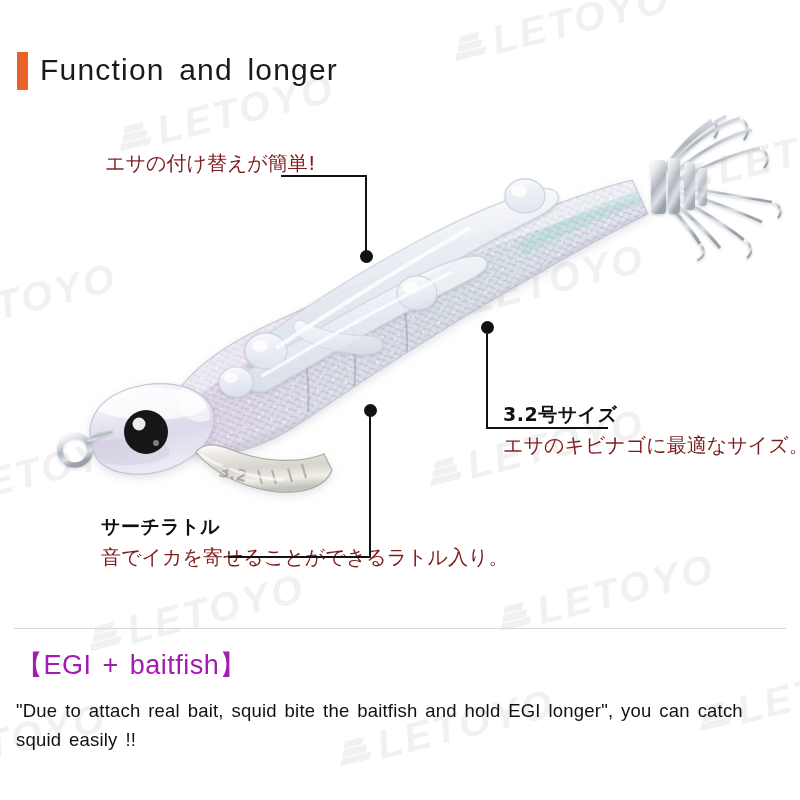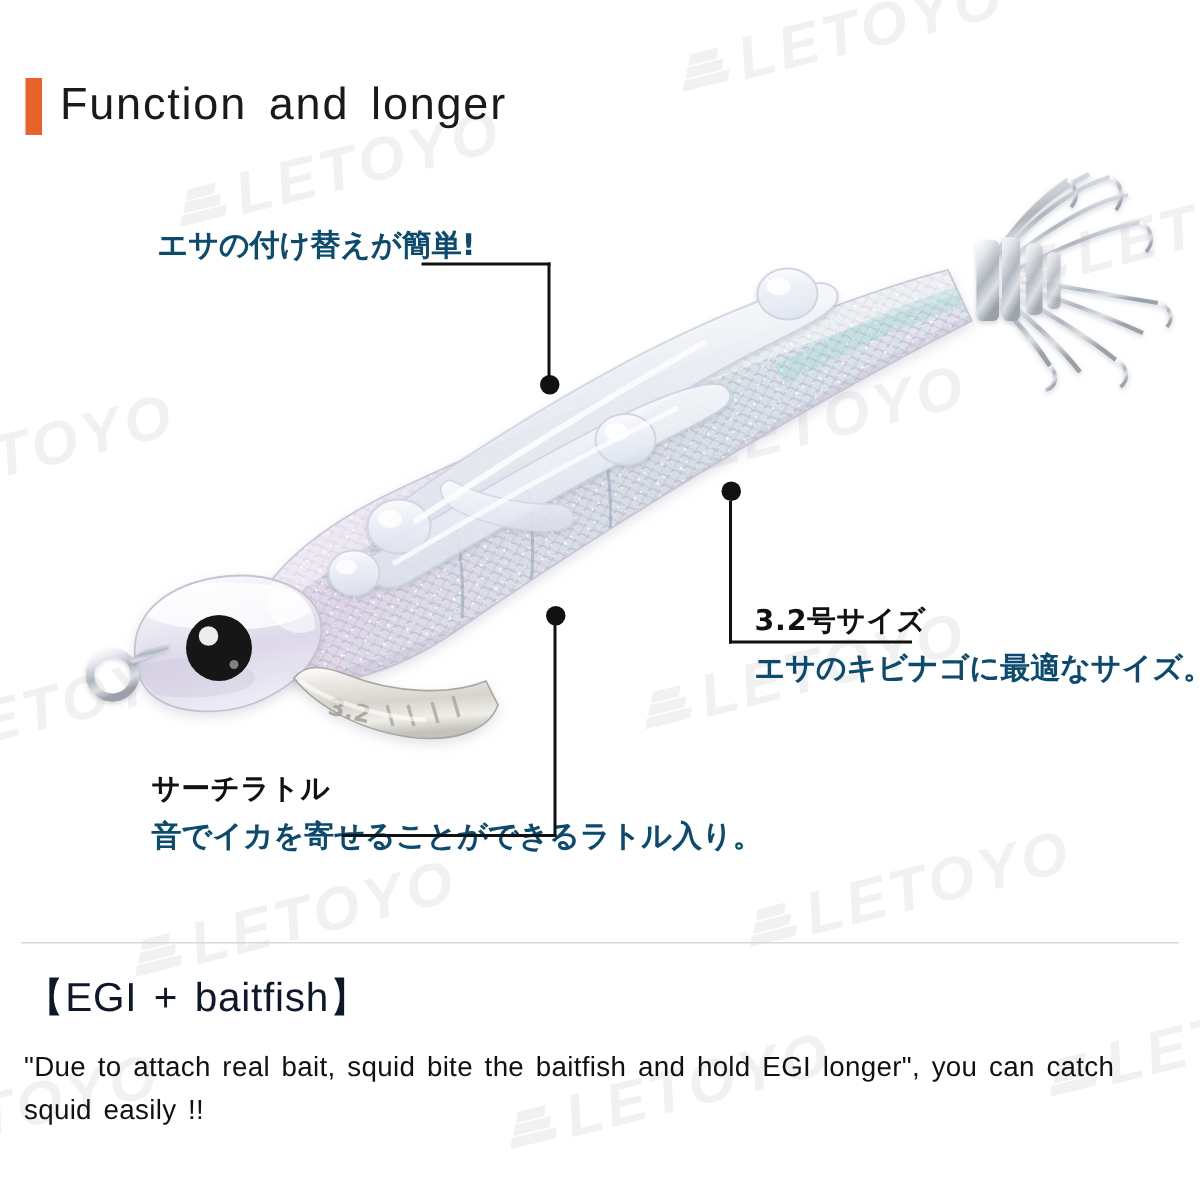--- a/index.html
+++ b/index.html
@@ -120,23 +120,23 @@
     font-family: "DejaVu Sans", "Liberation Sans", sans-serif;
     font-weight: 700;
     font-size: 19px;
     color: #111111;
     letter-spacing: 0.5px;
     line-height: 24px;
     white-space: nowrap;
   }
   .callout-desc {
     font-family: "DejaVu Sans", "Liberation Sans", sans-serif;
-    font-weight: 700;
+    font-weight: 400;
     font-size: 20px;
-    color: #0c4a6e;
+    color: #7f1d1d;
     letter-spacing: 0px;
     line-height: 30px;
     white-space: nowrap;
     margin-top: 4px;
   }
 
   
   #bottom-divider {
     position: absolute;
     left: 14px;
@@ -149,21 +149,21 @@
   #bottom-block {
     position: absolute;
     left: 16px;
     top: 648px;
     width: 772px;
     z-index: 5;
   }
   #bottom-heading {
     font-size: 27px;
     font-weight: 400;
-    color: #0f172a;
+    color: #a21caf;
     letter-spacing: 0.5px;
     word-spacing: 3px;
     line-height: 34px;
     white-space: nowrap;
   }
   #bottom-paragraph {
     margin-top: 14px;
     font-size: 18.5px;
     font-weight: 400;
     color: #111111;

